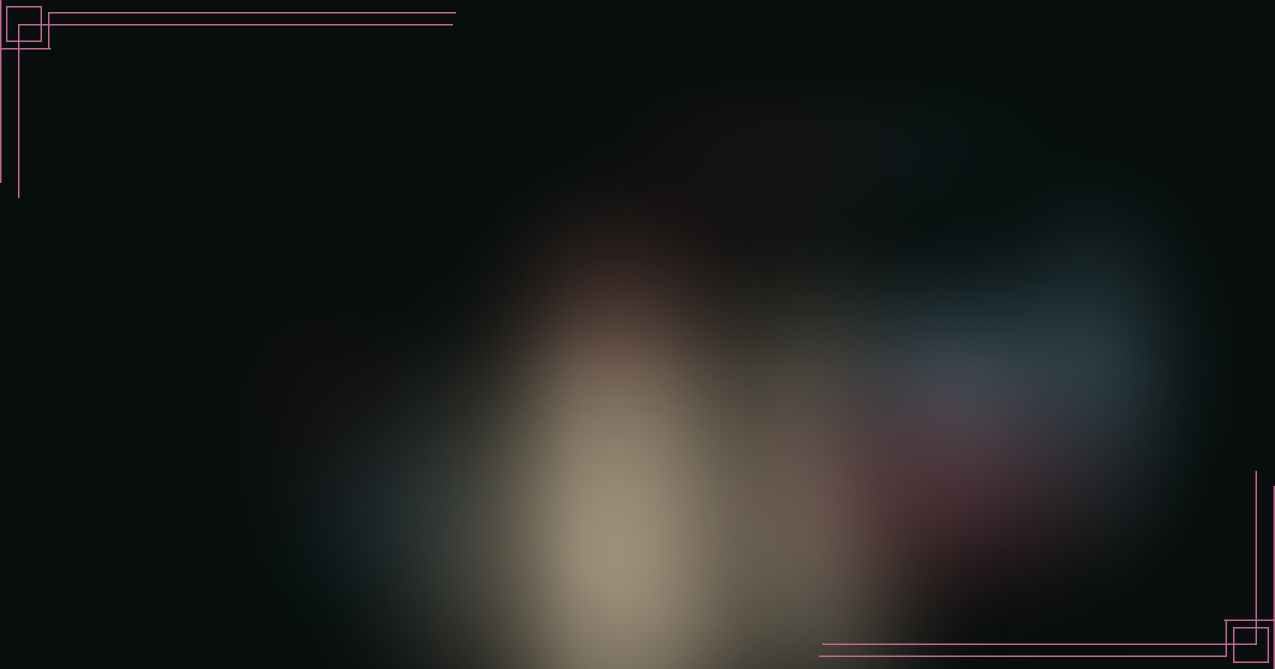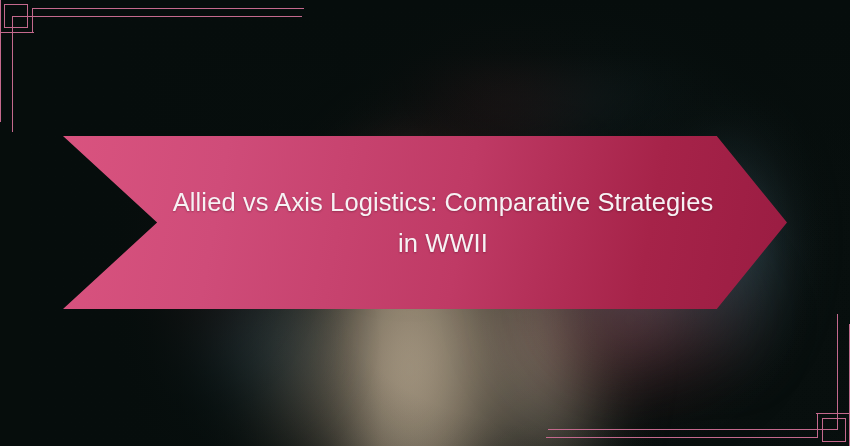--- a/index.html
+++ b/index.html
@@ -202,17 +202,14 @@
   <div class="corner corner-br">
     <span class="br-square"></span>
     <span class="br-inner"></span>
     <span class="br-inner2"></span>
     <span class="br-mid-v"></span>
     <span class="br-mid-h"></span>
     <span class="br-out-v"></span>
     <span class="br-out-h"></span>
   </div>
 
-  <div id="banner">
-    <div id="banner-title">Allied vs Axis Logistics: Comparative Strategies in WWII</div>
-  </div>
 
 </div>
 
 </body></html>

